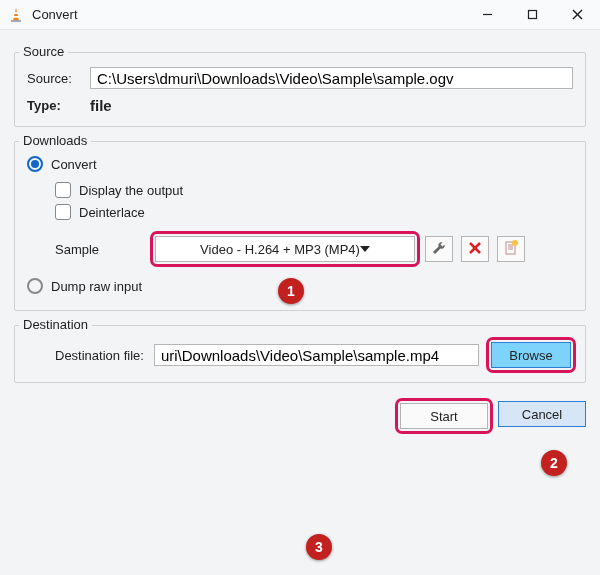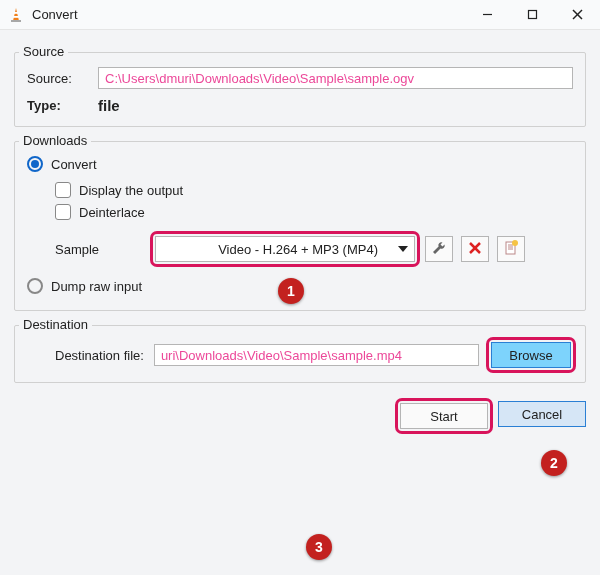--- a/index.html
+++ b/index.html
@@ -49,31 +49,31 @@
   }
   .group-legend {
     position: absolute;
     top: -9px;
     left: 4px;
     background: #f3f4f6;
     padding: 0 4px;
     font-size: 13px;
   }
 
-  .row { display: flex; align-items: center; gap: 16px; margin-bottom: 8px; }
+  .row { display: flex; align-items: center; gap: 8px; margin-bottom: 8px; }
   .row:last-child { margin-bottom: 0; font-weight: bold; }
   .lbl { width: 55px; }
   input[type="text"].field {
     flex: 1;
     height: 22px;
     padding: 7px 6px;
     border: 1px solid #b5b5b5;
     background: #fff;
-    font-size: 13px;
-    color: #ec4899;
+    font-size: 15px;
+    color: #000000;
   }
   .readonly-val { font-size: 15px; }
 
   
   .radio-row { display: flex; align-items: center; gap: 8px; margin-bottom: 10px; }
   .radio {
     width: 16px; height: 16px; border-radius: 50%;
     border: 2px solid #888; position: relative; display:inline-block;
   }
   .radio.checked { border-color: #1066c9; }
@@ -98,23 +98,22 @@
     margin-top: 14px; margin-bottom: 14px;
   }
   .profile-row .plabel { width: 90px; margin-left: 28px; }
 
   .select {
     height: 26px; width: 260px;
     border: 1px solid #b5b5b5;
     background: #fff;
     display: flex; align-items: center;
     padding: 0 6px;
-    justify-content: flex-end;
-    font-size: 13px;
-    gap: 20px;
+    justify-content: center;
+    font-size: 13px;
   }
   .select .caret {
     width: 0; height: 0;
     border-left: 5px solid transparent;
     border-right: 5px solid transparent;
     border-top: 6px solid #222;
   }
 
   .iconbtn {
     width: 28px; height: 26px;

